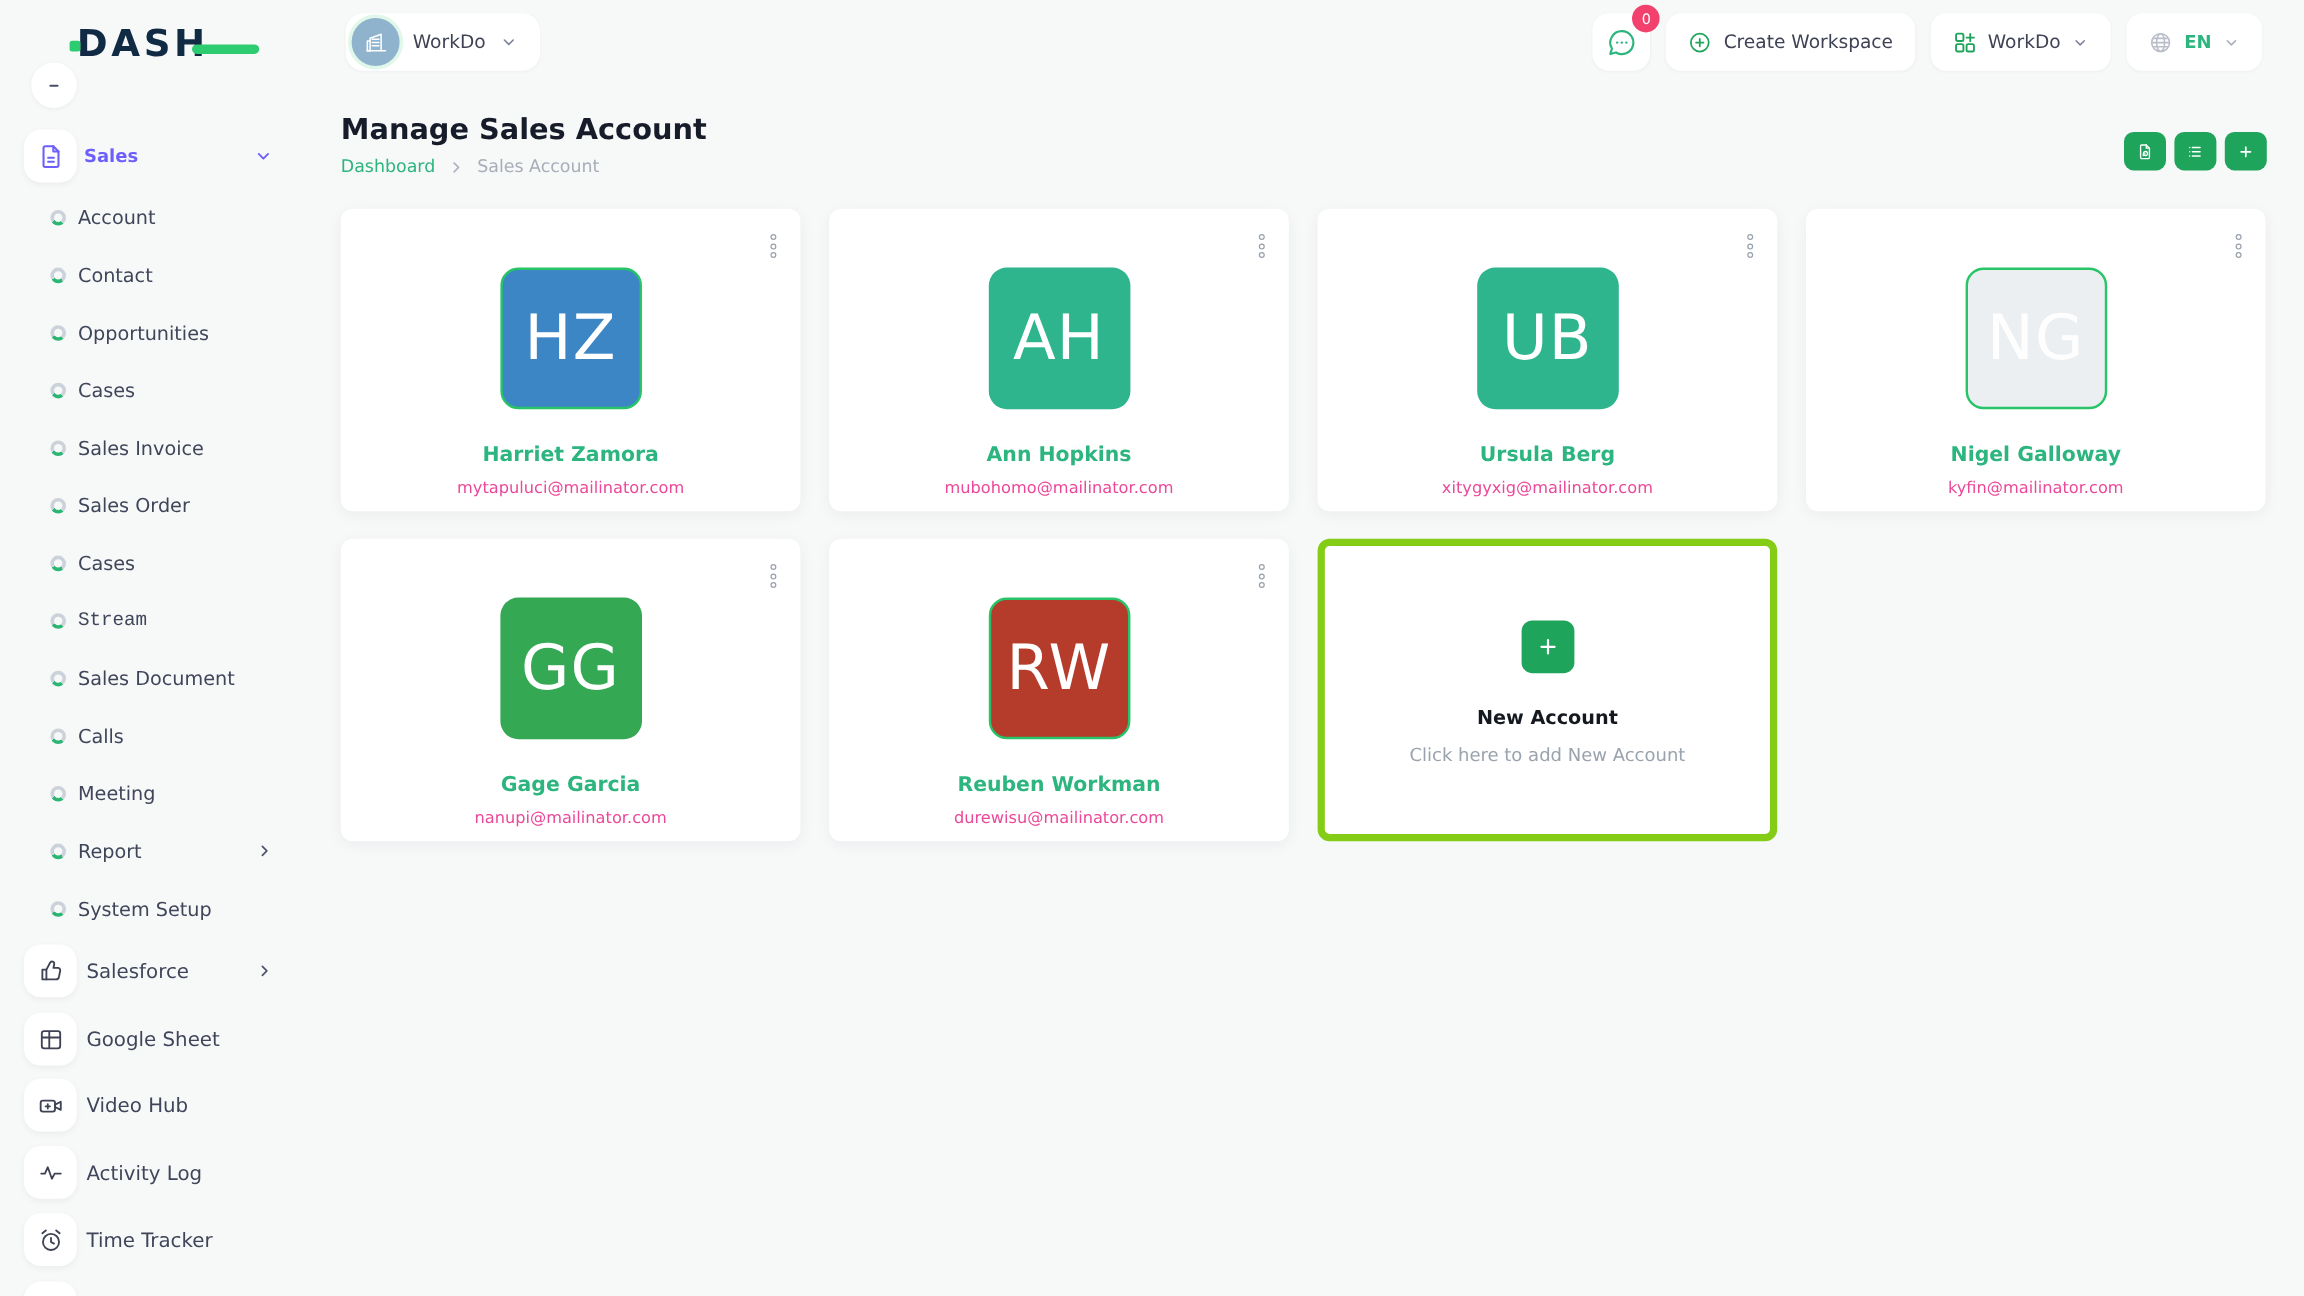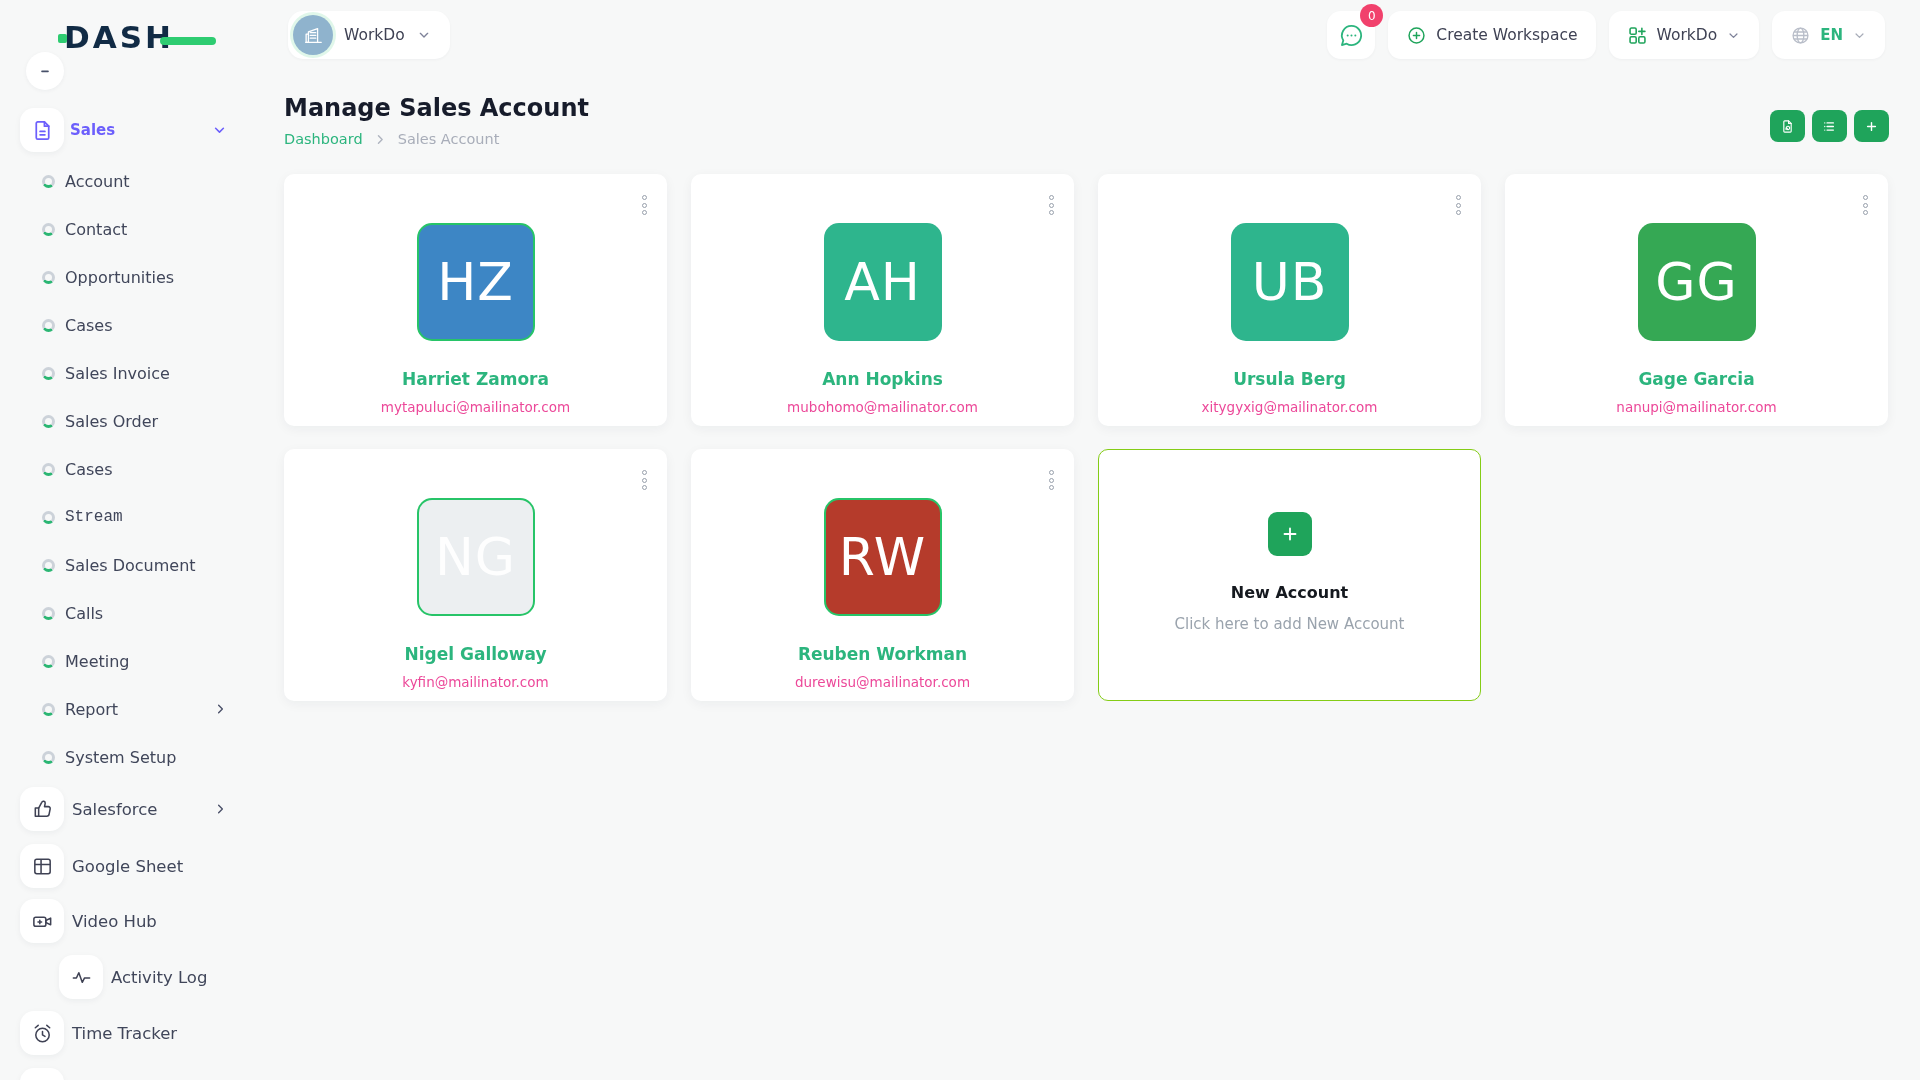--- a/index.html
+++ b/index.html
@@ -62,21 +62,21 @@
     display:flex; flex-direction:column; align-items:center; padding-top:49px; }
   .card-menu { position:absolute; top:17px; right:16px; display:flex; flex-direction:column; gap:2.5px; padding:4px; cursor:pointer; background:none; border:none; }
   .card-menu i { display:block; width:5px; height:5px; border:1.4px solid #98a0ac; border-radius:50%; }
   .avatar { width:118px; height:118px; border-radius:15px; display:flex; align-items:center; justify-content:center;
     color:#fff; font-size:52px; letter-spacing:1px; }
   .avatar--bordered { border:2.5px solid #27c468; }
   .avatar--light { color:rgba(255,255,255,.92); }
   .acc-name { margin-top:28px; font-size:17px; font-weight:700; color:#2cb57e; cursor:pointer;text-align:right; }
   .acc-email { margin-top:10px; font-size:13.5px; color:#ec4899; }
 
-  .new-card { position:relative; background:#fff; border:1px solid #84cc16; border-radius:10px;
+  .new-card { position:relative; background:#fff; border:6px solid #84cc16; border-radius:10px;
     display:flex; flex-direction:column; align-items:center; padding-top:62px; cursor:pointer; }
   .new-plus { width:44px; height:44px; border-radius:9px; background:#1fa45b; border:none; display:flex; align-items:center; justify-content:center; cursor:pointer; }
   .new-title { margin-top:27px; font-size:16px; font-weight:700; color:#15191f; }
   .new-sub { margin-top:13px; font-size:15px; color:#9aa3ad; }
 </style>
 </head>
 <body>
 
 <div class="logo">
   <span class="logo-text">DASH</span>
@@ -247,21 +247,21 @@
     <span class="tile">
       <svg width="23" height="23" viewBox="0 0 24 24" fill="none" stroke="#3f4254" stroke-width="1.6" stroke-linecap="round" stroke-linejoin="round">
         <rect x="3" y="7.5" width="12.5" height="9.5" rx="2"></rect>
           <path d="M15.5 11l5-2.5v7l-5-2.5z"></path>
           <path d="M9.2 10.6v3.8M7.3 12.5h3.8"></path>
       </svg>
     </span>
     <span class="app-label">Video Hub</span>
   </div>
 
-  <div class="side-row" style="top:955px;margin-left:39px;">
+  <div class="side-row" style="top:955px;">
     <span class="tile">
       <svg width="23" height="23" viewBox="0 0 24 24" fill="none" stroke="#3f4254" stroke-width="1.6" stroke-linecap="round" stroke-linejoin="round">
         <path d="M3.5 12.5h3.2l2.5-5.5 3.6 10 2.4-4.5h5.3"></path>
       </svg>
     </span>
     <span class="app-label">Activity Log</span>
   </div>
 
   <div class="side-row" style="top:1011px;">
     <span class="tile">
@@ -347,34 +347,34 @@
     <div class="acc-name">Ursula Berg</div>
     <div class="acc-email">xitygyxig@mailinator.com</div>
   </div>
 
   <div class="card">
     <button class="card-menu">
         <i></i>
         <i></i>
         <i></i>
       </button>
+    <div class="avatar avatar--bordered avatar--light" style="background: rgb(236, 239, 241);">NG</div>
+    <div class="acc-name">Nigel Galloway</div>
+    <div class="acc-email">kyfin@mailinator.com</div>
+  </div>
+
+  <div class="card">
+    <button class="card-menu">
+        <i></i>
+        <i></i>
+        <i></i>
+      </button>
     <div class="avatar" style="background: rgb(53, 168, 84);">GG</div>
     <div class="acc-name">Gage Garcia</div>
     <div class="acc-email">nanupi@mailinator.com</div>
-  </div>
-
-  <div class="card">
-    <button class="card-menu">
-        <i></i>
-        <i></i>
-        <i></i>
-      </button>
-    <div class="avatar avatar--bordered avatar--light" style="background: rgb(236, 239, 241);">NG</div>
-    <div class="acc-name">Nigel Galloway</div>
-    <div class="acc-email">kyfin@mailinator.com</div>
   </div>
 
   <div class="card">
     <button class="card-menu">
         <i></i>
         <i></i>
         <i></i>
       </button>
     <div class="avatar avatar--bordered" style="background: rgb(181, 59, 43);">RW</div>
     <div class="acc-name">Reuben Workman</div>

